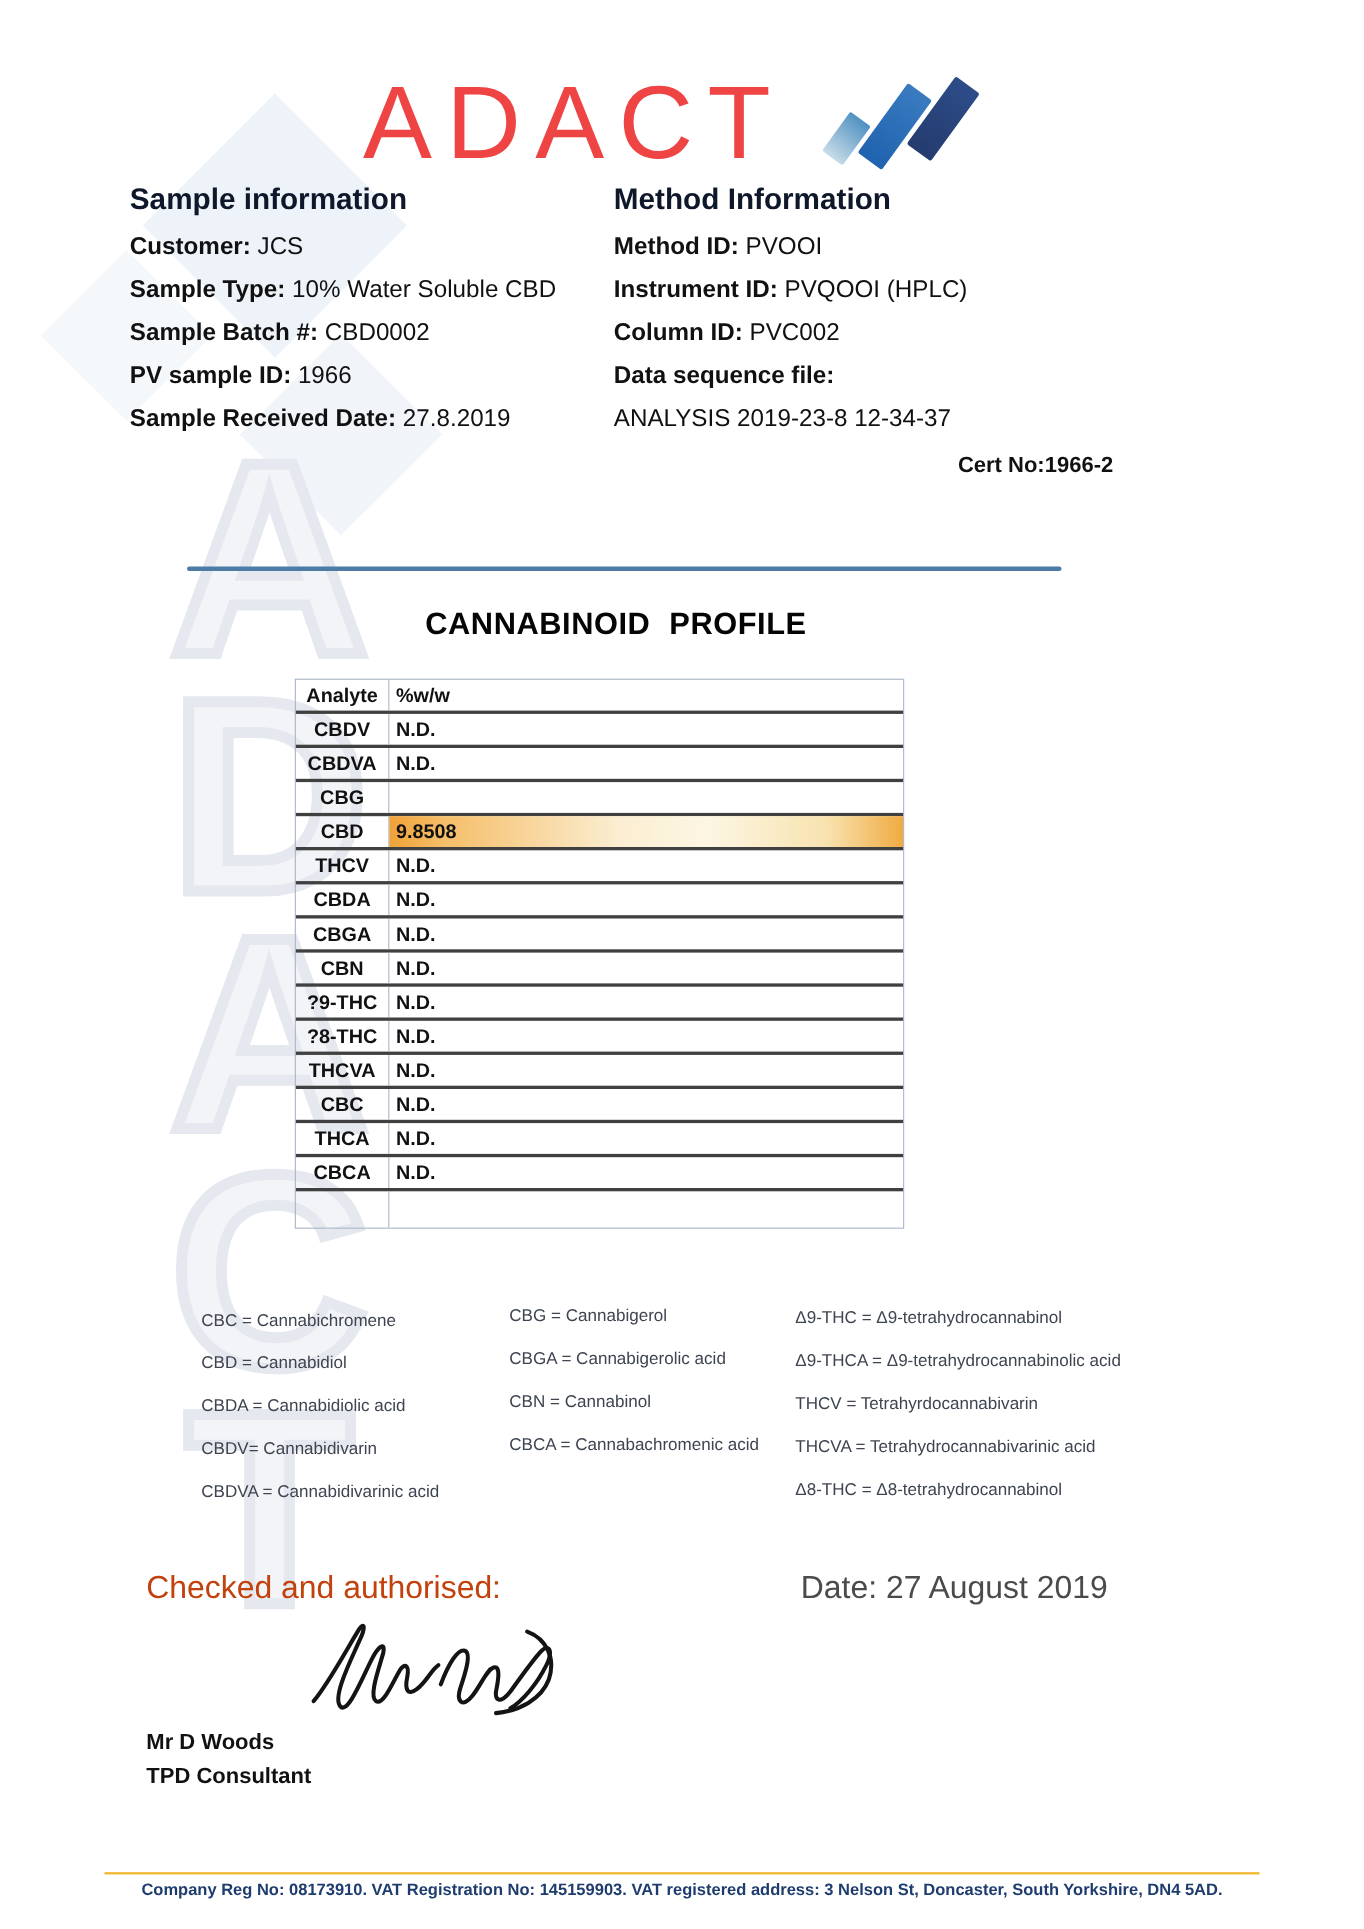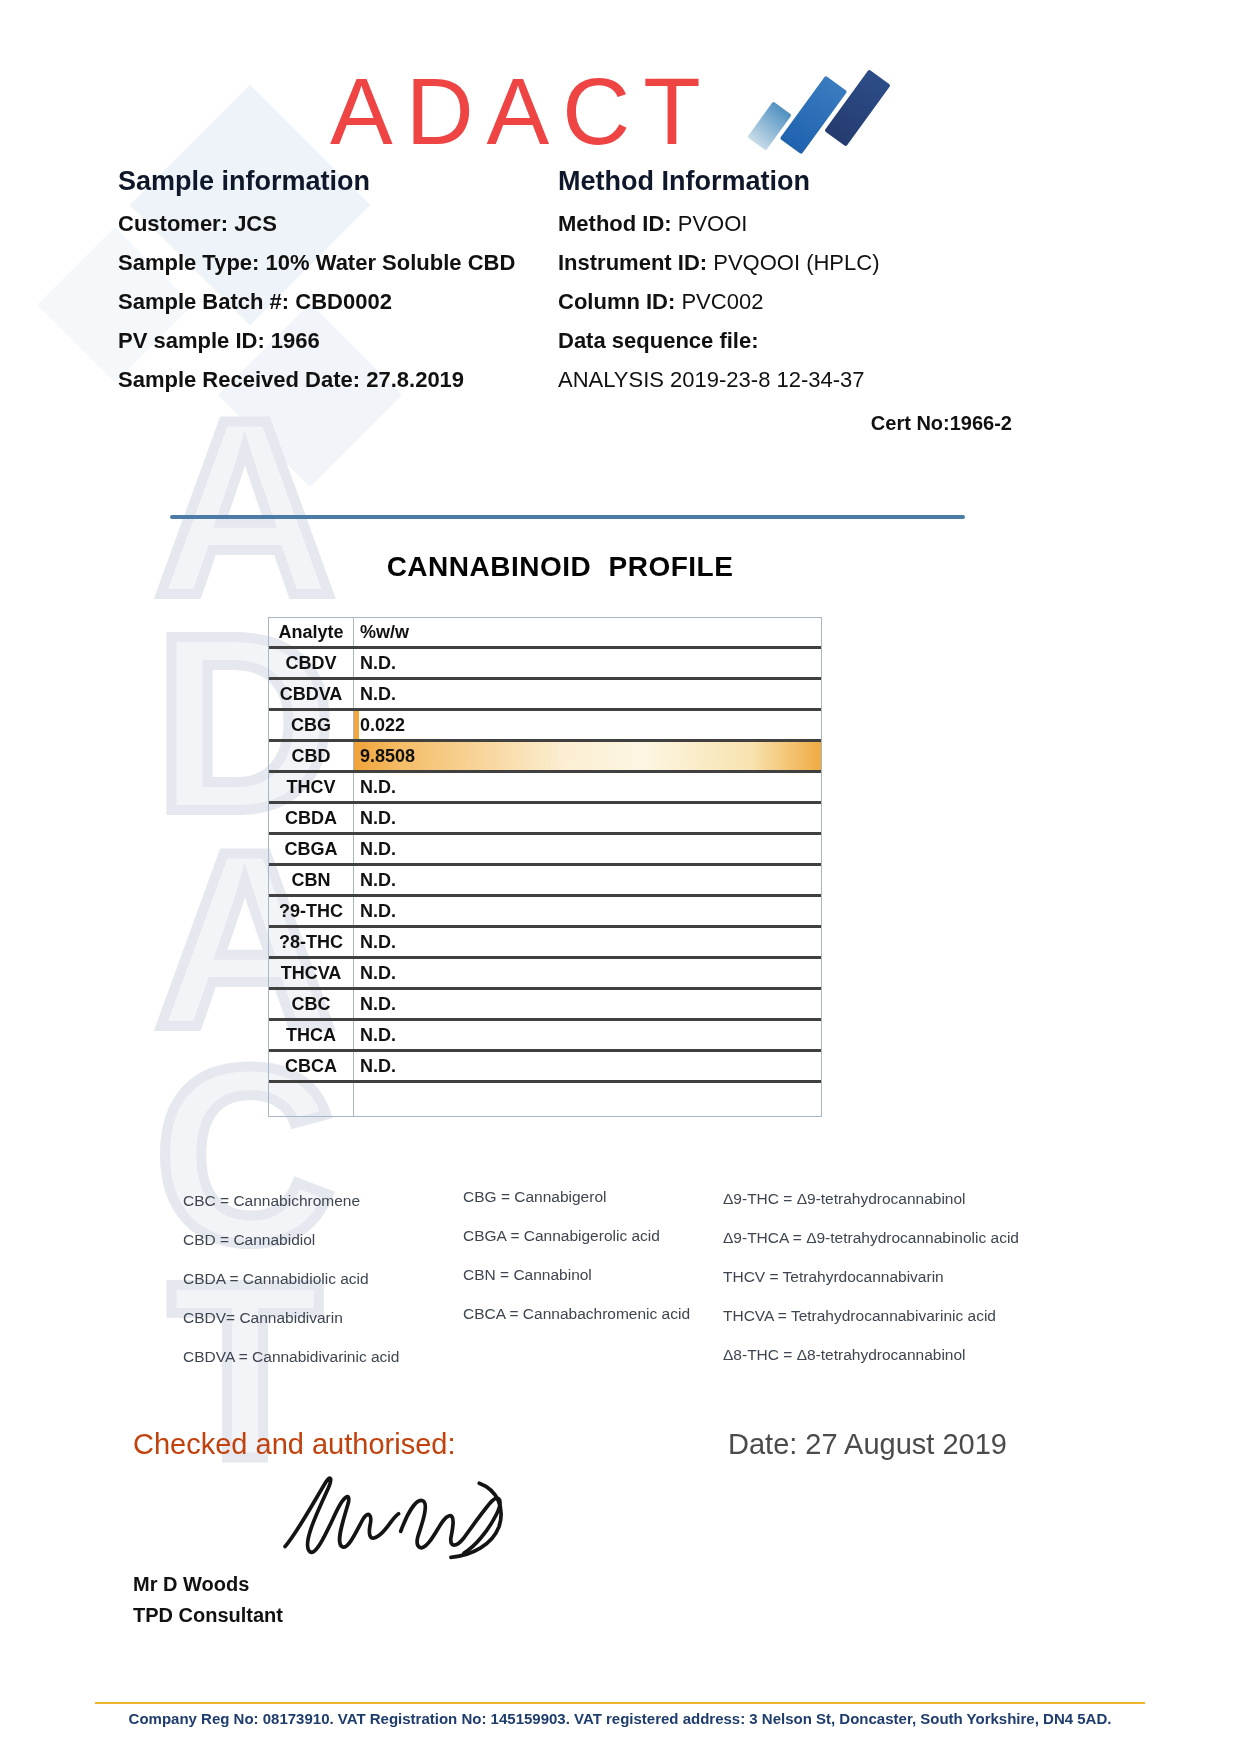--- a/index.html
+++ b/index.html
@@ -26,21 +26,21 @@
   .lm-mid{left:50px;top:6px;width:27px;height:78px;background:linear-gradient(180deg,#3a7bc0,#1f62ae);}
   .lm-dark{left:94px;top:0;width:27px;height:76px;background:linear-gradient(180deg,#2d4c88,#243c6f);}
 
   
   .info-col{z-index:2;}
   #sample-info{left:118px;top:166px;width:440px;}
   #method-info{left:558px;top:166px;width:470px;}
   .info-title{font-size:27px;font-weight:700;color:#0f172a;margin-bottom:15px;}
   .info-line{font-size:22px;line-height:24px;margin-bottom:15px;white-space:nowrap;}
   .lab{font-weight:700;}
-  .val-b{font-weight:700;}
+  .val-b{font-weight:400;}
   .val-r{font-weight:400;}
 
   #cert-no{left:0;top:412px;width:1012px;text-align:right;font-size:20px;font-weight:700;}
 
   #rule{left:170px;top:515px;width:795px;height:4px;background:#4c7ba6;border-radius:2px;}
 
   #profile-title{left:0;top:551px;width:1120px;text-align:center;font-size:28px;font-weight:700;
                  letter-spacing:.5px;word-spacing:9px;color:#050505;}
 
   
@@ -130,21 +130,20 @@
       <div class="t-row">
         <div class="cell-a">CBDV</div>
         <div class="cell-v">N.D.</div>
       </div>
       <div class="t-row">
         <div class="cell-a">CBDVA</div>
         <div class="cell-v">N.D.</div>
       </div>
       <div class="t-row">
         <div class="cell-a">CBG</div>
-        <div class="cell-v hl-left">0.022</div>
       </div>
       <div class="t-row">
         <div class="cell-a">CBD</div>
         <div class="cell-v hl-full">9.8508</div>
       </div>
       <div class="t-row">
         <div class="cell-a">THCV</div>
         <div class="cell-v">N.D.</div>
       </div>
       <div class="t-row">

